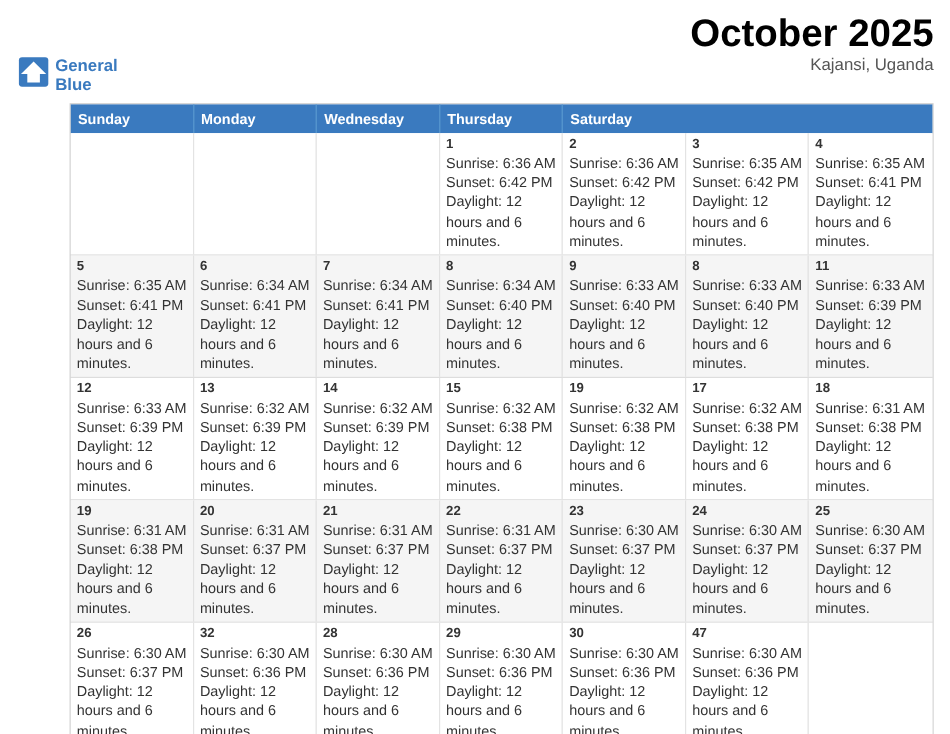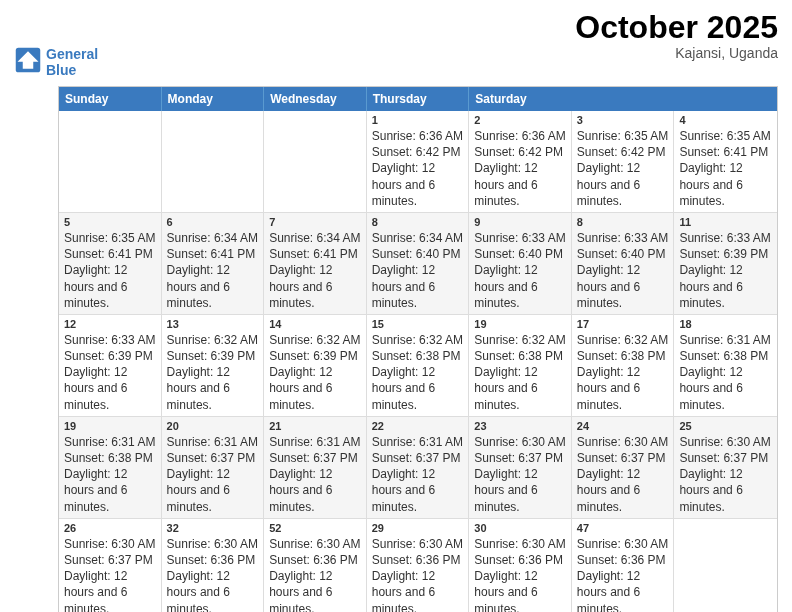--- a/index.html
+++ b/index.html
@@ -253,21 +253,21 @@
         <div class="cal-row">
           <div class="cal-cell">
             <span class="day-num">26</span>
             <div class="cell-text"><span>Sunrise: 6:30 AM</span><br><span>Sunset: 6:37 PM</span><br><span>Daylight: 12 hours and 6 minutes.</span></div>
           </div>
           <div class="cal-cell">
             <span class="day-num">32</span>
             <div class="cell-text"><span>Sunrise: 6:30 AM</span><br><span>Sunset: 6:36 PM</span><br><span>Daylight: 12 hours and 6 minutes.</span></div>
           </div>
           <div class="cal-cell">
-            <span class="day-num">52</span>
+            <span class="day-num">28</span>
             <div class="cell-text"><span>Sunrise: 6:30 AM</span><br><span>Sunset: 6:36 PM</span><br><span>Daylight: 12 hours and 6 minutes.</span></div>
           </div>
           <div class="cal-cell">
             <span class="day-num">29</span>
             <div class="cell-text"><span>Sunrise: 6:30 AM</span><br><span>Sunset: 6:36 PM</span><br><span>Daylight: 12 hours and 6 minutes.</span></div>
           </div>
           <div class="cal-cell">
             <span class="day-num">30</span>
             <div class="cell-text"><span>Sunrise: 6:30 AM</span><br><span>Sunset: 6:36 PM</span><br><span>Daylight: 12 hours and 6 minutes.</span></div>
           </div>

